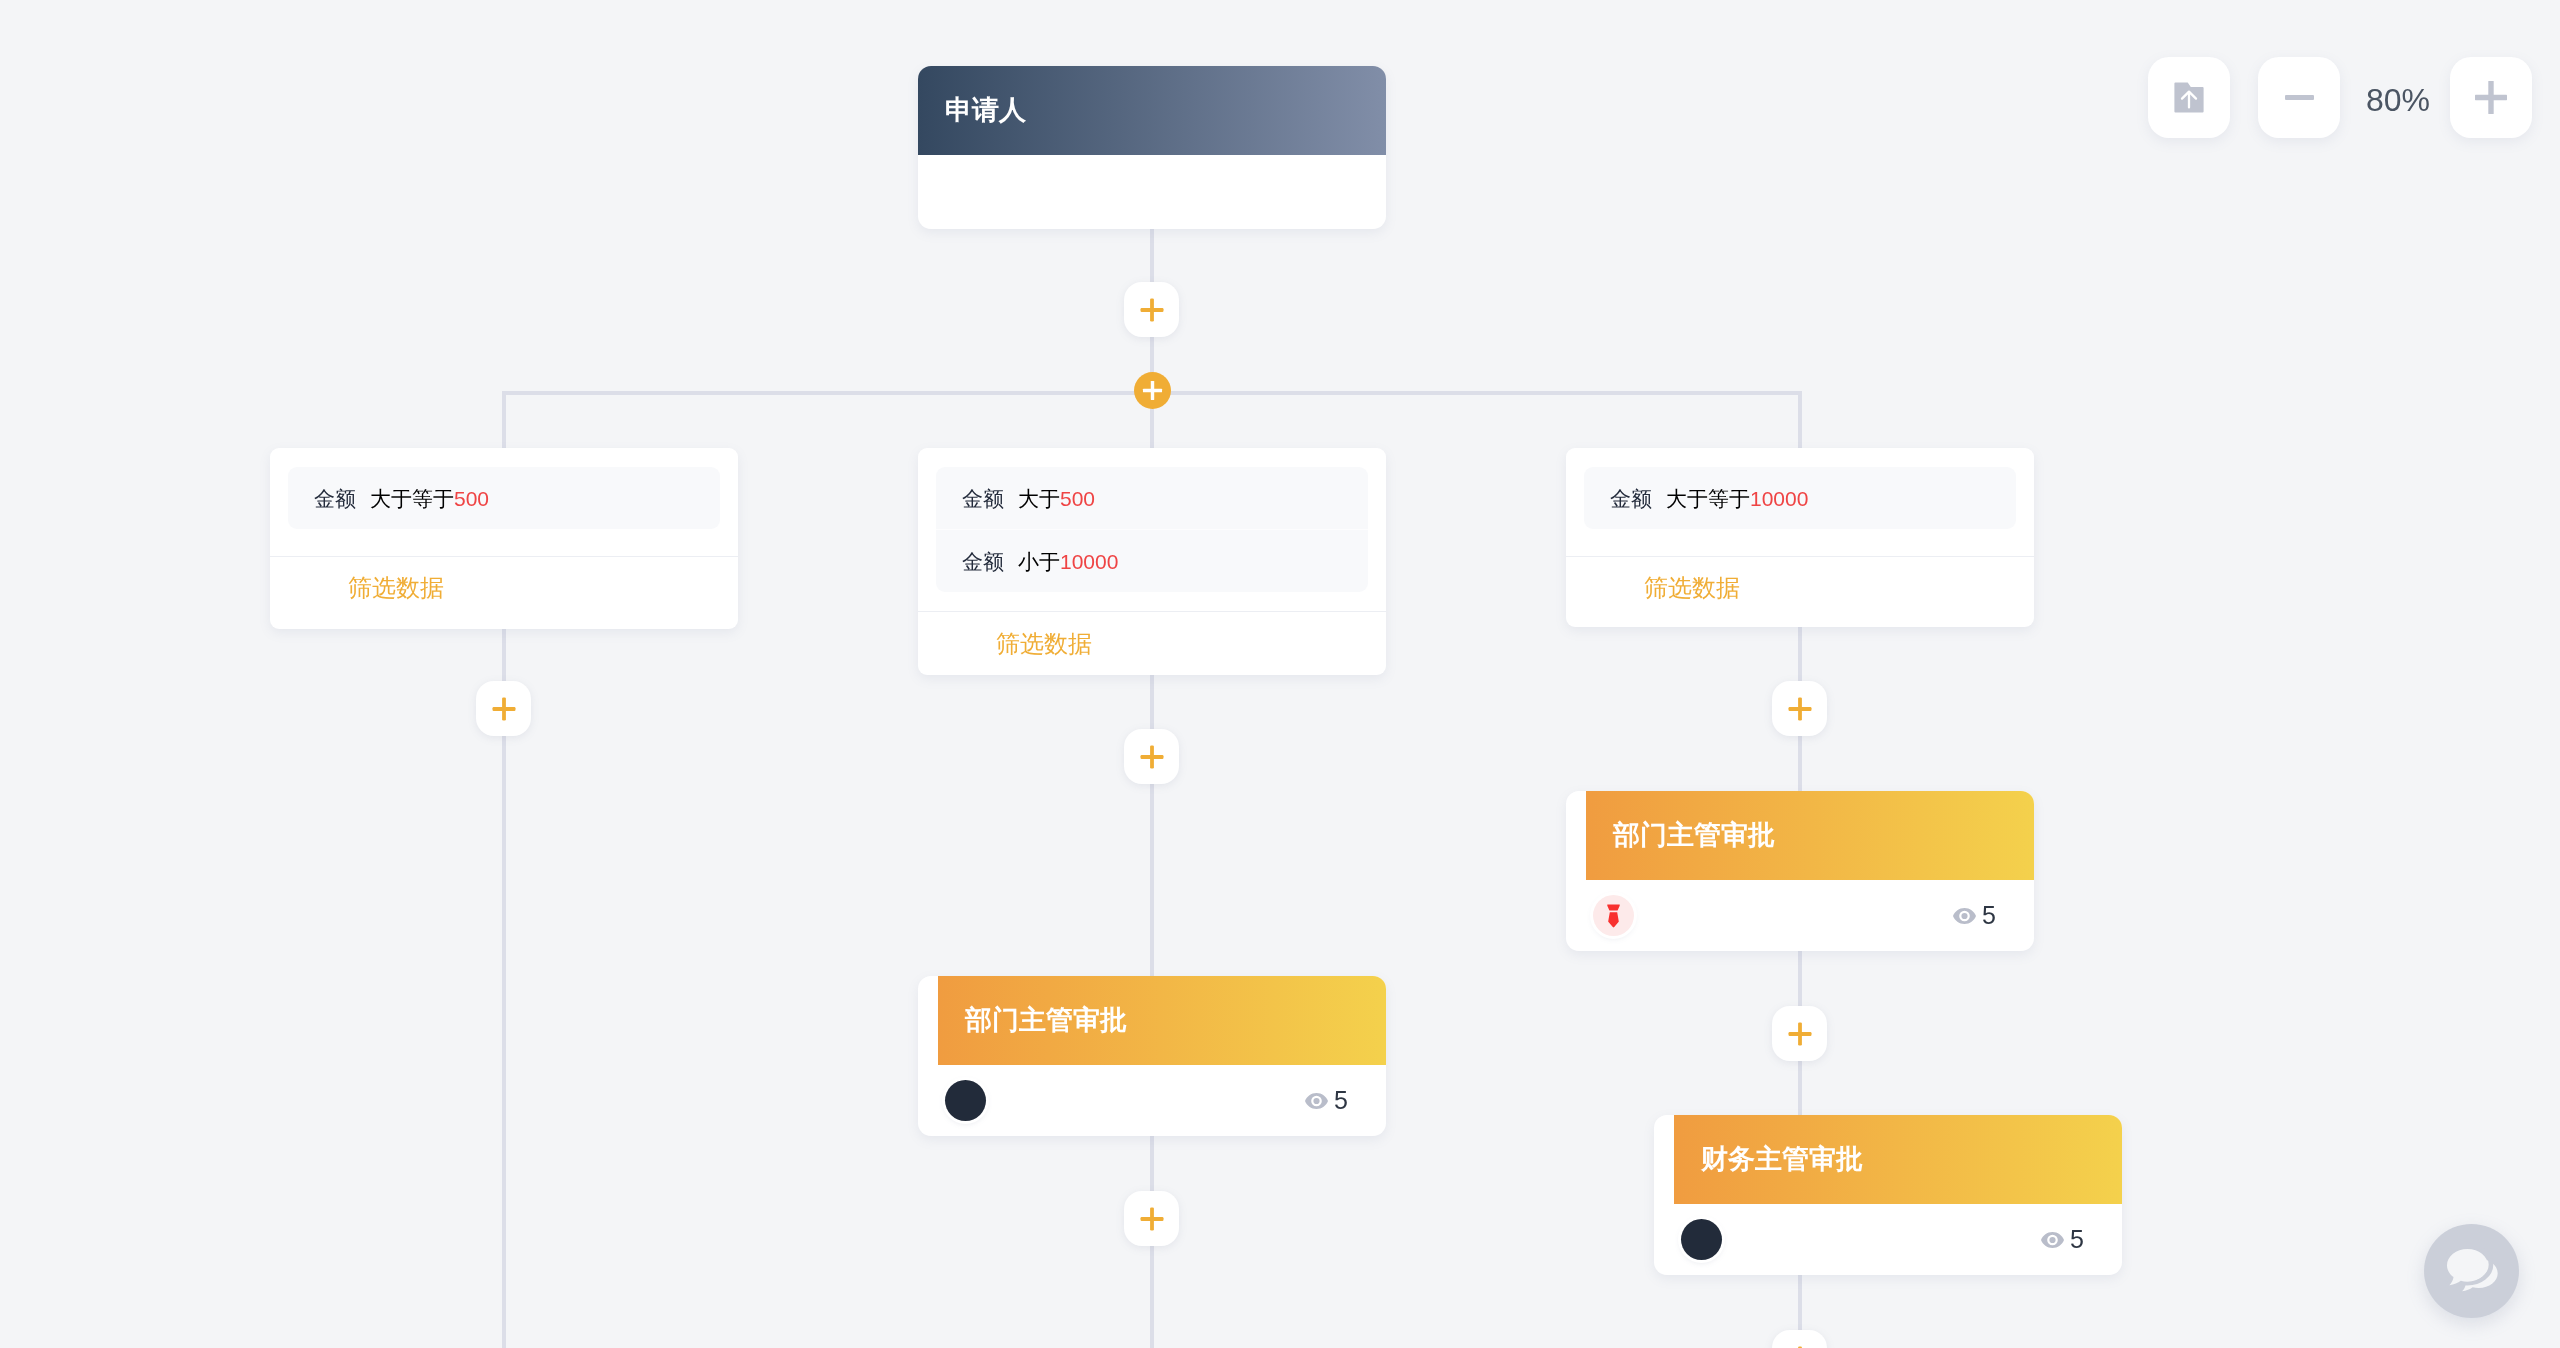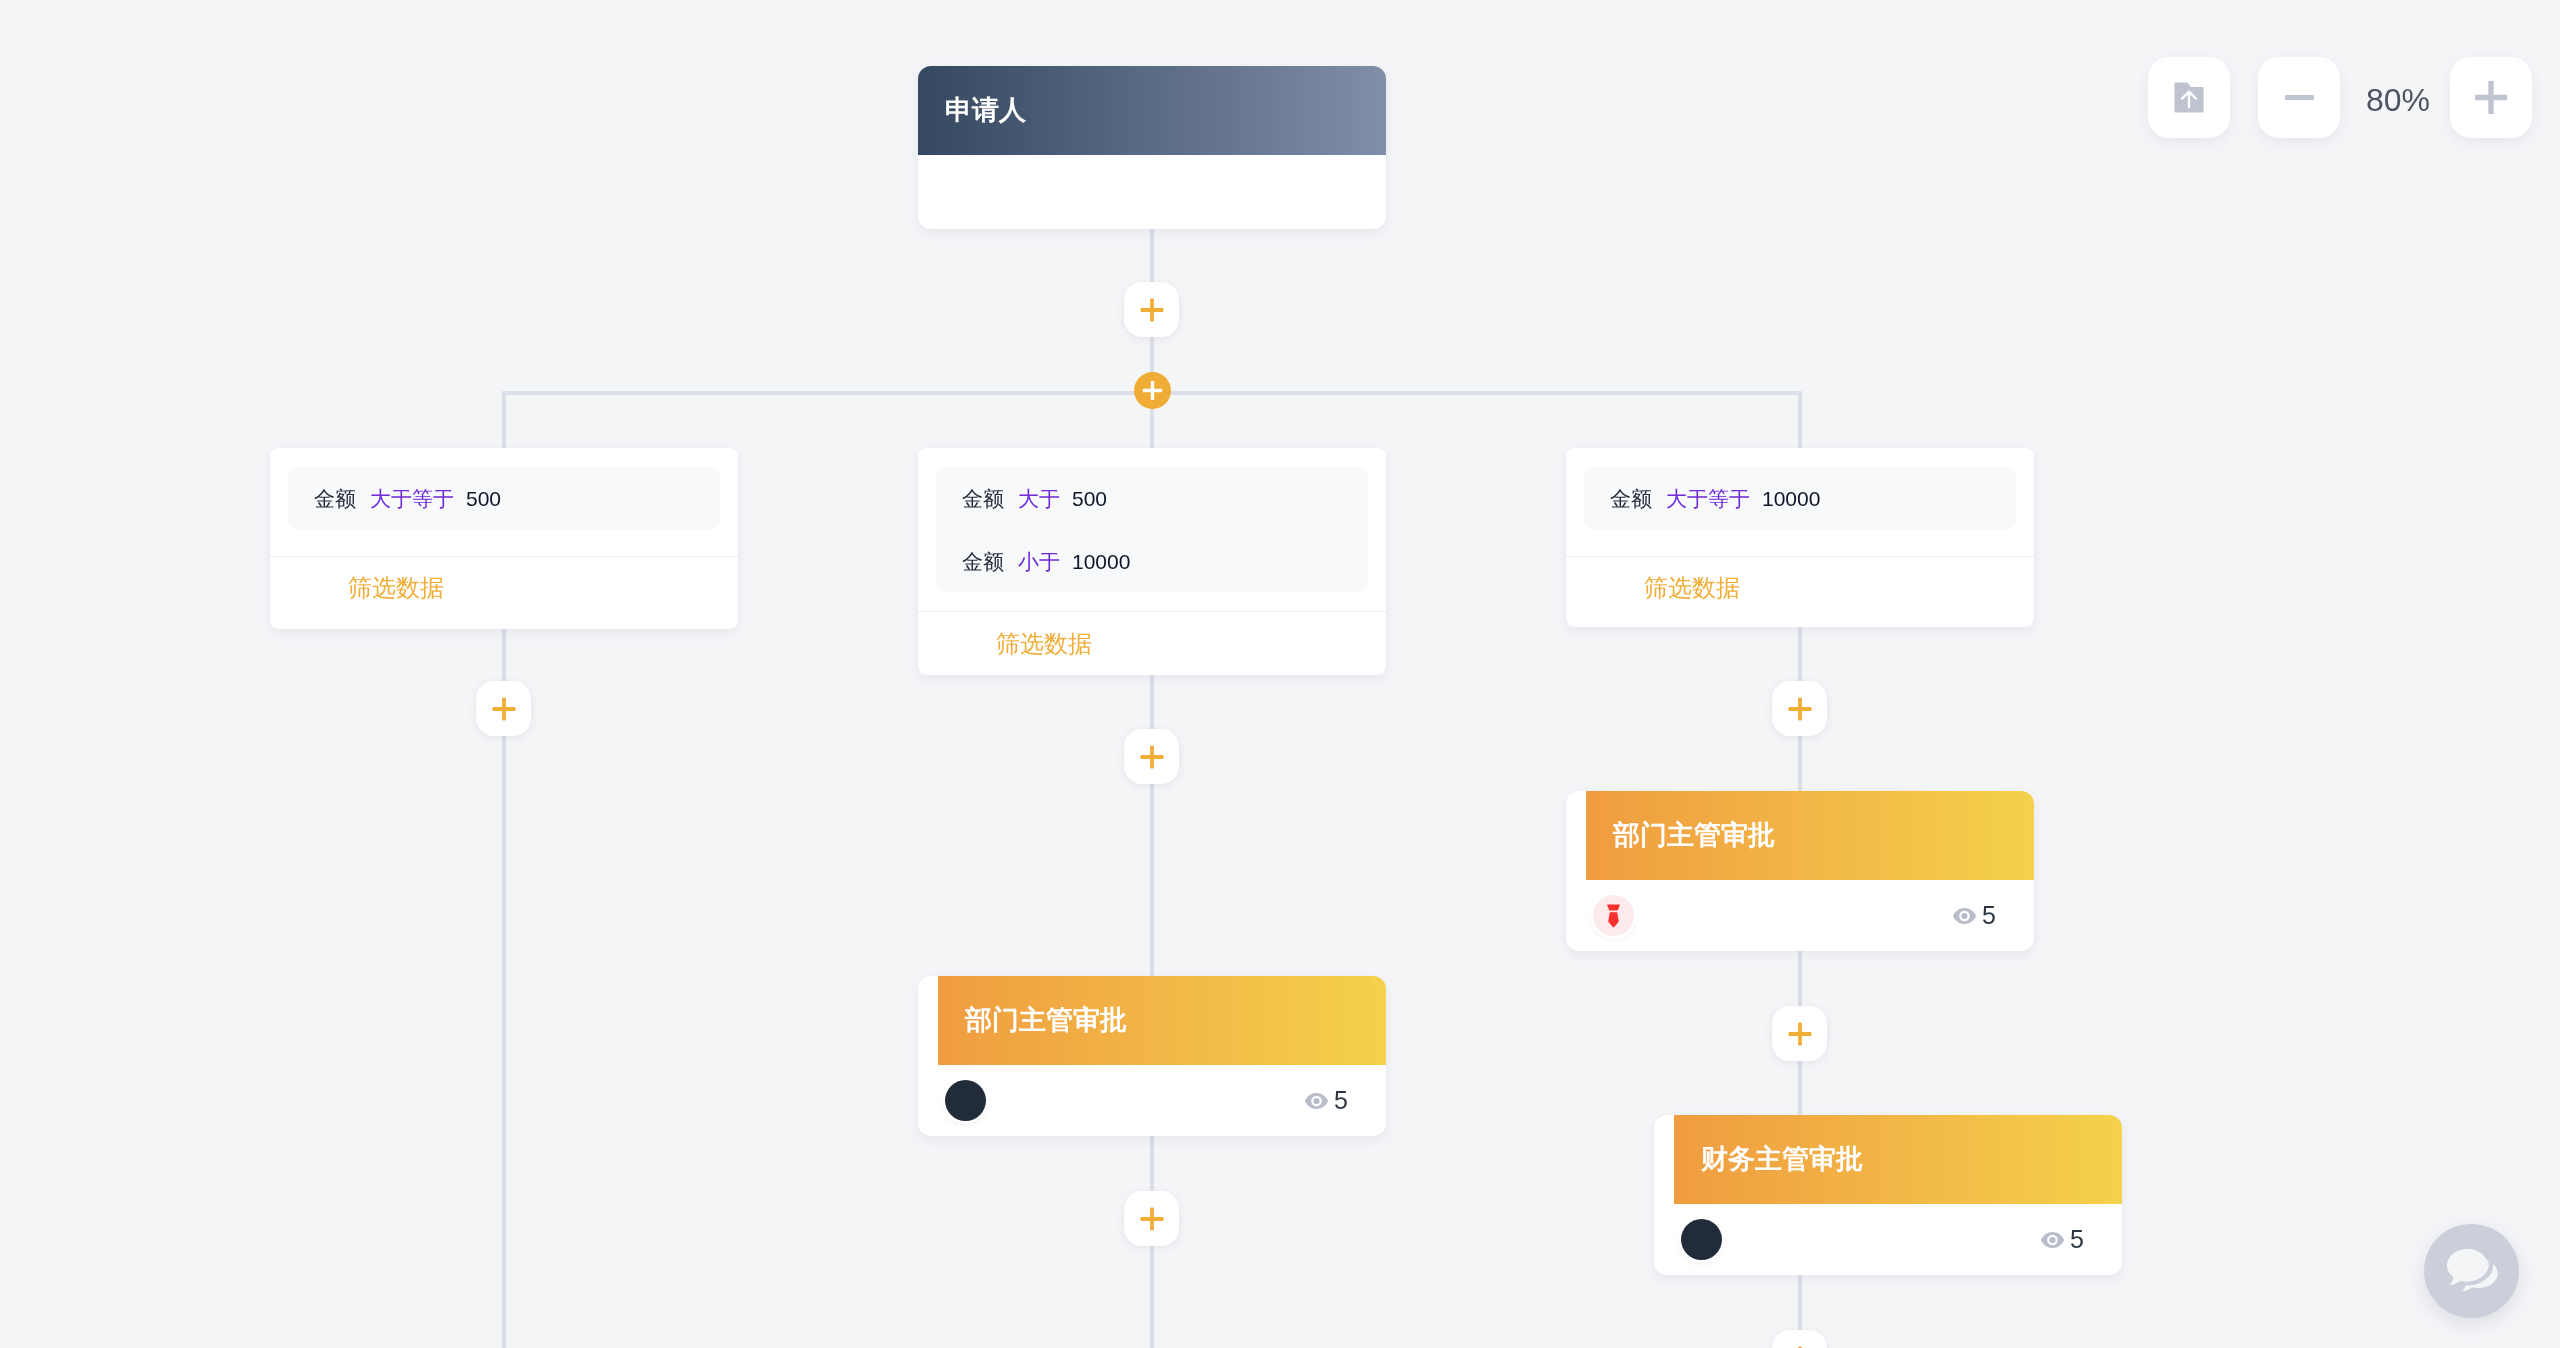--- a/index.html
+++ b/index.html
@@ -40,22 +40,22 @@
     display:flex;align-items:center;justify-content:center;
     box-shadow:0 0 0 3px #fff, 0 2px 6px rgba(110,120,150,.18);}
 
   
   .cond{position:absolute;width:468px;border-radius:9px;background:#fff;
     box-shadow:0 4px 12px rgba(120,130,160,.11);}
   .cond-box{margin:19px 18px 0 18px;background:#f8f9fb;border-radius:9px;overflow:hidden;}
   .cond-row{height:62px;display:flex;align-items:center;padding-left:26px;
     font-size:21px;color:#242c3c;line-height:1;white-space:nowrap;}
   .cond-row .field{color:#242c3c;}
-  .cond-row .op{color:#6d28d9;margin-left:14px;}
-  .cond-row .val{color:#0f172a;margin-left:12px;}
+  .cond-row .op{color:#000000;margin-left:14px;}
+  .cond-row .val{color:#ef4444;}
   .cond-inner-sep{height:1px;background:#fdfdfe;}
   .cond-sep{height:1px;background:#eceef3;margin-top:27px;}
   .cond-sep.tight{margin-top:19px;}
   .cond-act{height:73px;display:flex;align-items:center;padding-left:33px;
     color:#f0ad35;font-size:24px;line-height:1;}
   .cond-act > span{position:relative;top:-6px;margin-left:45px;}
 
   
   .tool-btn{position:absolute;width:82px;height:81px;border-radius:21px;background:#fff;
     box-shadow:0 4px 13px rgba(120,130,160,.11);display:flex;align-items:center;justify-content:center;}

